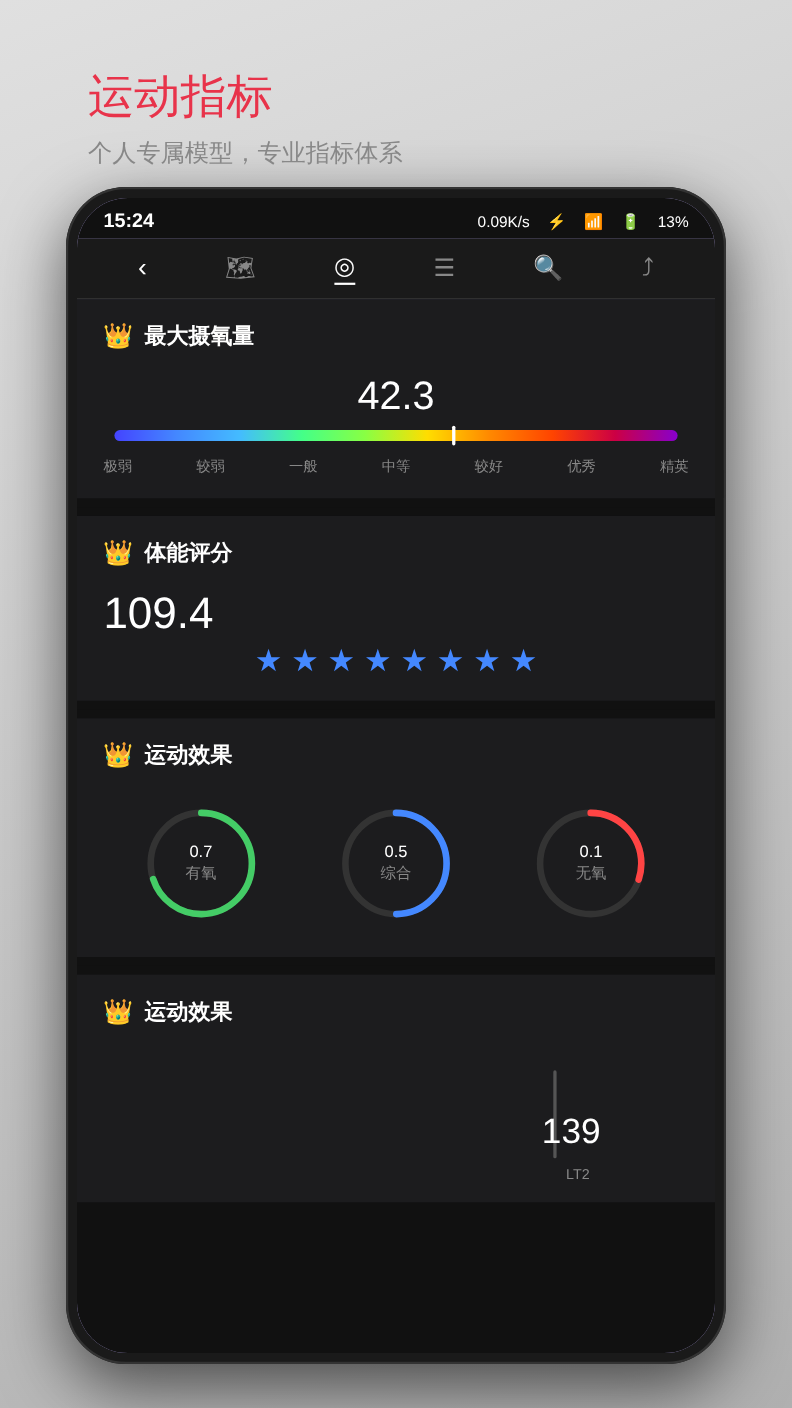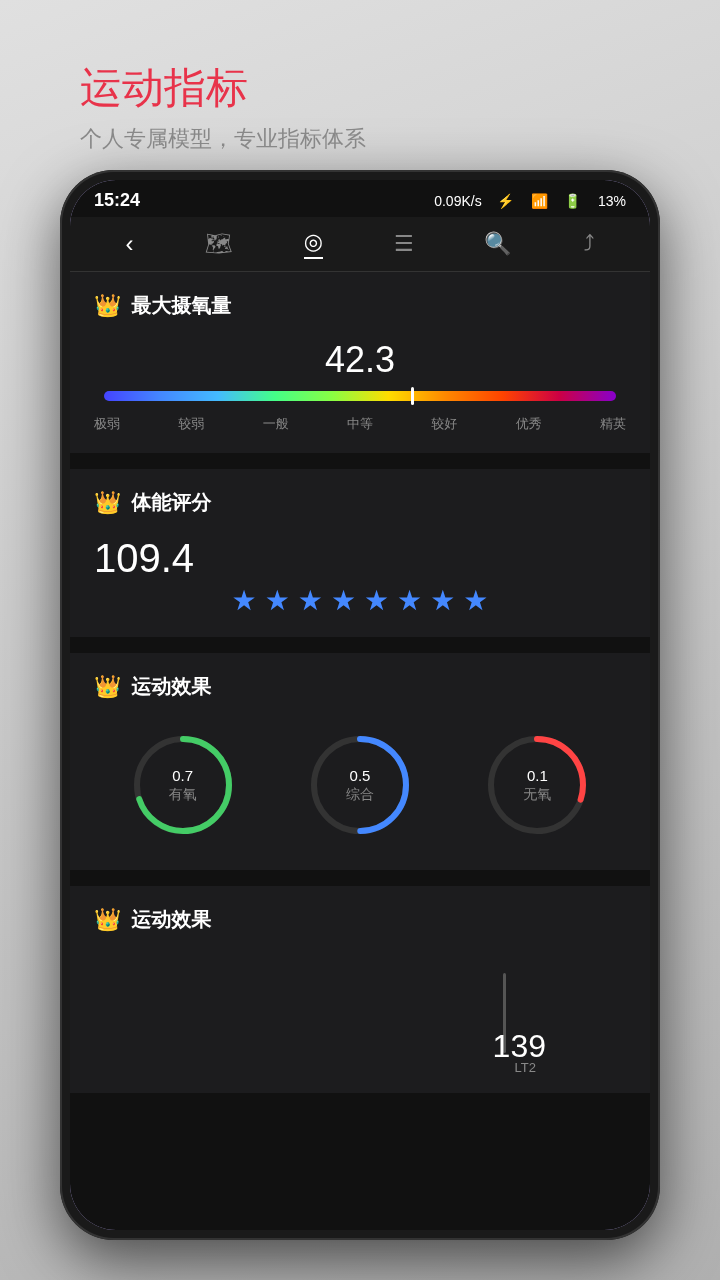--- a/index.html
+++ b/index.html
@@ -252,21 +252,21 @@
 
     
     .lactic-content {
       padding: 10px 0;
       position: relative;
       height: 120px;
     }
 
     .lactic-value {
       position: absolute;
-      bottom: 8px;
+      bottom: 26px;
       right: 80px;
       color: #fff;
       font-size: 32px;
       font-weight: 300;
     }
 
     .lactic-label {
       position: absolute;
       bottom: -2px;
       right: 90px;

